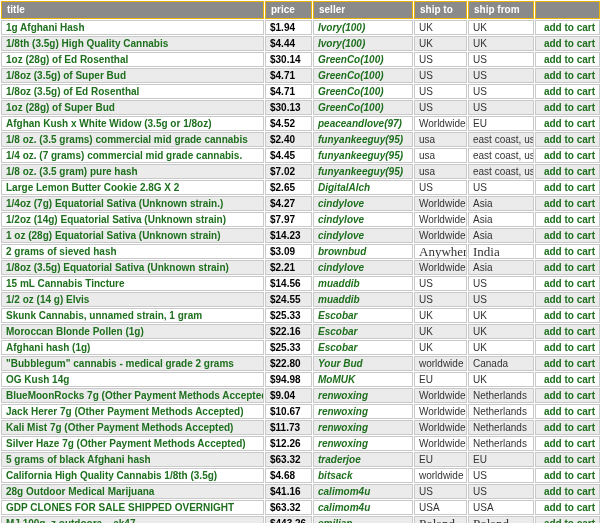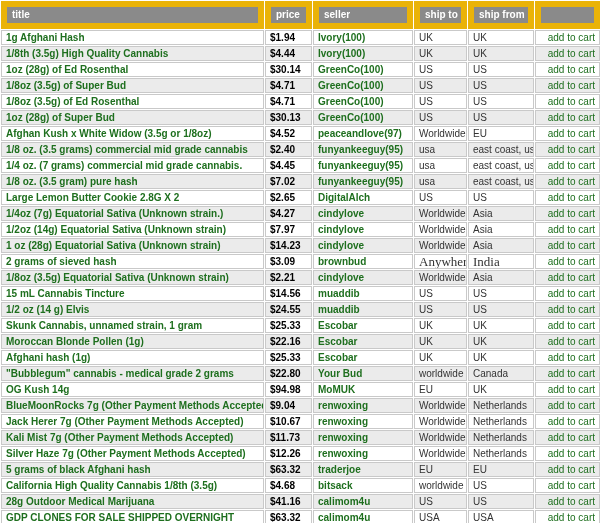--- a/index.html
+++ b/index.html
@@ -15,34 +15,34 @@
   table.listings{
     width:600px; table-layout:fixed;
     border-collapse:separate; border-spacing:1px;
     background:#fff;
   }
   col.w-title{width:263px;} col.w-price{width:47px;} col.w-seller{width:100px;}
   col.w-shipto{width:53px;} col.w-shipfrom{width:66px;} col.w-cart{width:65px;}
   th{
     background:var(--header-bg); color:var(--header-text);
     font-size:10px; font-weight:bold; text-align:left;
-    padding:2px 5px; line-height:12px; border:6px solid #eab308;
+    padding:2px 5px; line-height:12px; border:1px solid #eab308;
     white-space:nowrap; overflow:hidden;
   }
   td{
     font-size:10px; line-height:11px; height:11px;
     padding:1px 4px; border:1px solid var(--border);
     white-space:nowrap; overflow:hidden; vertical-align:middle;
     color:var(--muted); background:var(--row-bg);
   }
   tr.alt td{background:var(--row-alt-bg);}
   td.c-title{font-weight:bold; color:var(--green); cursor:pointer;}
   td.c-price{color:#000;font-weight:bold;}
-  td.c-seller{font-weight:bold; color:var(--green); cursor:pointer;}
-  td.c-cart{font-weight:normal; color:var(--green); text-align:right; cursor:pointer;}
+  td.c-seller{font-weight:bold; color:var(--green); cursor:pointer;font-style:italic;}
+  td.c-cart{font-weight:bold; color:var(--green); text-align:right; cursor:pointer;}
   td.serif{font-family:"Liberation Serif","DejaVu Serif",serif; font-size:13px;}
 </style>
 </head>
 <body>
 
 <table class="listings">
   <colgroup>
     <col class="w-title">
       <col class="w-price">
       <col class="w-seller">

